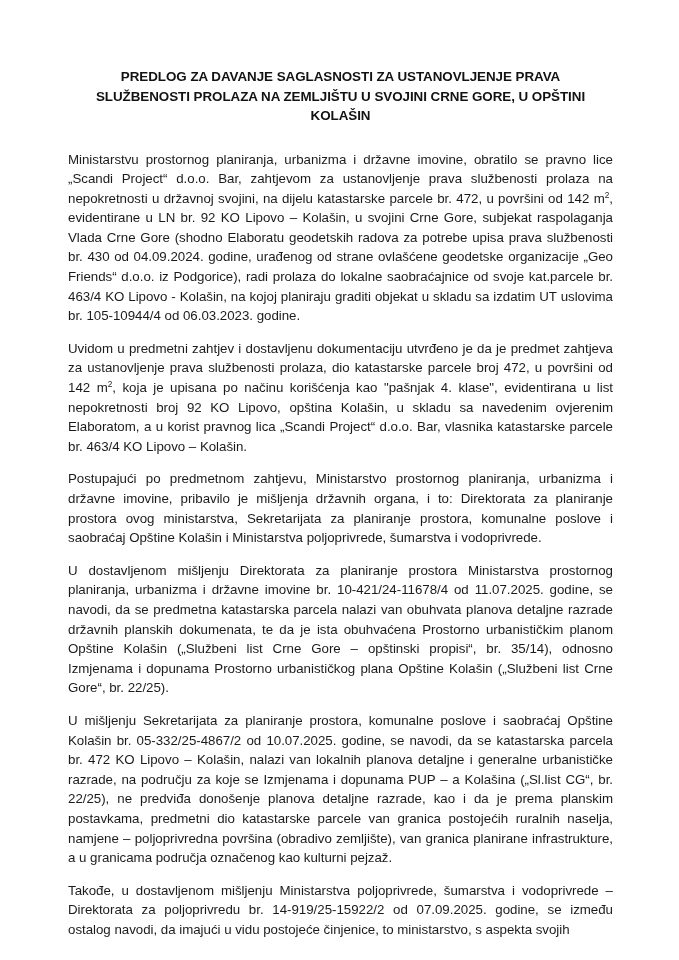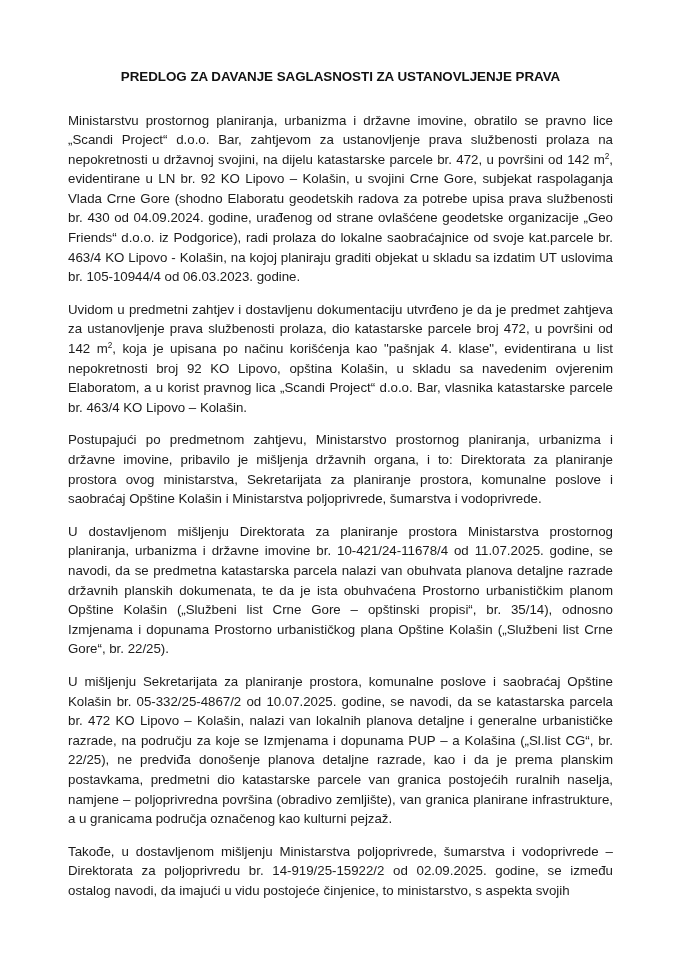--- a/index.html
+++ b/index.html
@@ -62,28 +62,30 @@
   }
 </style>
 </head>
 <body>
 
 <div class="page">
   <div class="content">
 
     <h1 class="doc-title">
       <span class="title-line">PREDLOG ZA DAVANJE SAGLASNOSTI ZA USTANOVLJENJE PRAVA</span>
+      <span class="title-line">SLUŽBENOSTI PROLAZA NA ZEMLJIŠTU U SVOJINI CRNE GORE, U OPŠTINI</span>
+      <span class="title-line">KOLAŠIN</span>
     </h1>
 
     <p class="para"><span>Ministarstvu prostornog planiranja, urbanizma i državne imovine, obratilo se pravno lice „Scandi Project“ d.o.o. Bar, zahtjevom za ustanovljenje prava službenosti prolaza na nepokretnosti u državnoj svojini, na dijelu katastarske parcele br. 472, u površini od 142 m</span><sup class="sup">2</sup><span>, evidentirane u LN br. 92 KO Lipovo – Kolašin, u svojini Crne Gore, subjekat raspolaganja Vlada Crne Gore (shodno Elaboratu geodetskih radova za potrebe upisa prava službenosti br. 430 od 04.09.2024. godine, urađenog od strane ovlašćene geodetske organizacije „Geo Friends“ d.o.o. iz Podgorice), radi prolaza do lokalne saobraćajnice od svoje kat.parcele br. 463/4 KO Lipovo - Kolašin, na kojoj planiraju graditi objekat u skladu sa izdatim UT uslovima br. 105-10944/4 od 06.03.2023. godine.</span></p>
 
     <p class="para"><span>Uvidom u predmetni zahtjev i dostavljenu dokumentaciju utvrđeno je da je predmet zahtjeva za ustanovljenje prava službenosti prolaza, dio katastarske parcele broj 472, u površini od 142 m</span><sup class="sup">2</sup><span>, koja je upisana po načinu korišćenja kao "pašnjak 4. klase", evidentirana u list nepokretnosti broj 92 KO Lipovo, opština Kolašin, u skladu sa navedenim ovjerenim Elaboratom, a u korist pravnog lica „Scandi Project“ d.o.o. Bar, vlasnika katastarske parcele br. 463/4 KO Lipovo – Kolašin.</span></p>
 
     <p class="para">Postupajući po predmetnom zahtjevu, Ministarstvo prostornog planiranja, urbanizma i državne imovine, pribavilo je mišljenja državnih organa, i to: Direktorata za planiranje prostora ovog ministarstva, Sekretarijata za planiranje prostora, komunalne poslove i saobraćaj Opštine Kolašin i Ministarstva poljoprivrede, šumarstva i vodoprivrede.</p>
 
     <p class="para">U dostavljenom mišljenju Direktorata za planiranje prostora Ministarstva prostornog planiranja, urbanizma i državne imovine br. 10-421/24-11678/4 od 11.07.2025. godine, se navodi, da se predmetna katastarska parcela nalazi van obuhvata planova detaljne razrade državnih planskih dokumenata, te da je ista obuhvaćena Prostorno urbanističkim planom Opštine Kolašin („Službeni list Crne Gore – opštinski propisi“, br. 35/14), odnosno Izmjenama i dopunama Prostorno urbanističkog plana Opštine Kolašin („Službeni list Crne Gore“, br. 22/25).</p>
 
     <p class="para">U mišljenju Sekretarijata za planiranje prostora, komunalne poslove i saobraćaj Opštine Kolašin br. 05-332/25-4867/2 od 10.07.2025. godine, se navodi, da se katastarska parcela br. 472 KO Lipovo – Kolašin, nalazi van lokalnih planova detaljne i generalne urbanističke razrade, na području za koje se Izmjenama i dopunama PUP – a Kolašina („Sl.list CG“, br. 22/25), ne predviđa donošenje planova detaljne razrade, kao i da je prema planskim postavkama, predmetni dio katastarske parcele van granica postojećih ruralnih naselja, namjene – poljoprivredna površina (obradivo zemljište), van granica planirane infrastrukture, a u granicama područja označenog kao kulturni pejzaž.</p>
 
-    <p class="para">Takođe, u dostavljenom mišljenju Ministarstva poljoprivrede, šumarstva i vodoprivrede – Direktorata za poljoprivredu br. 14-919/25-15922/2 od 02.09.2025. godine, se između ostalog navodi, da imajući u vidu postojeće činjenice, to ministarstvo, s aspekta svojih</p>
+    <p class="para">Takođe, u dostavljenom mišljenju Ministarstva poljoprivrede, šumarstva i vodoprivrede – Direktorata za poljoprivredu br. 14-919/25-15922/2 od 07.09.2025. godine, se između ostalog navodi, da imajući u vidu postojeće činjenice, to ministarstvo, s aspekta svojih</p>
 
   </div>
 </div>
 
 </body></html>

